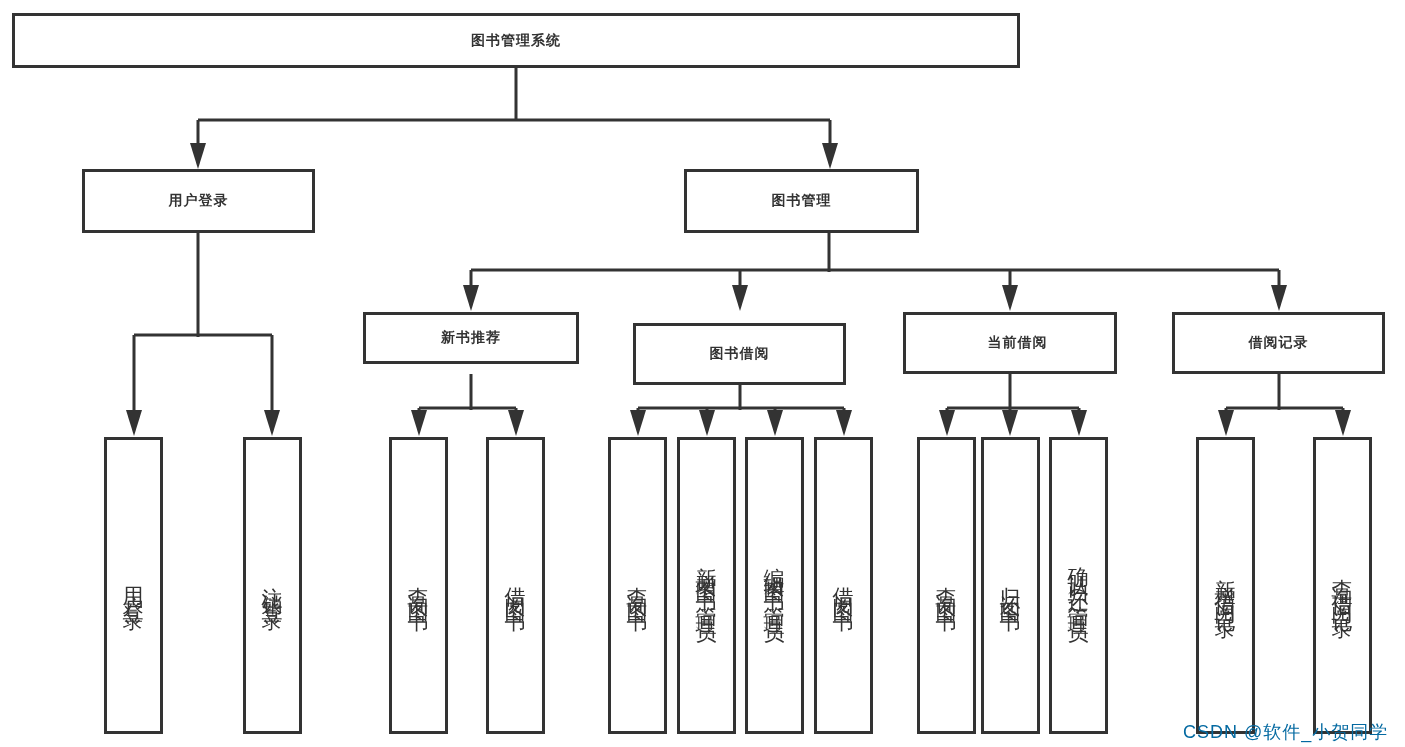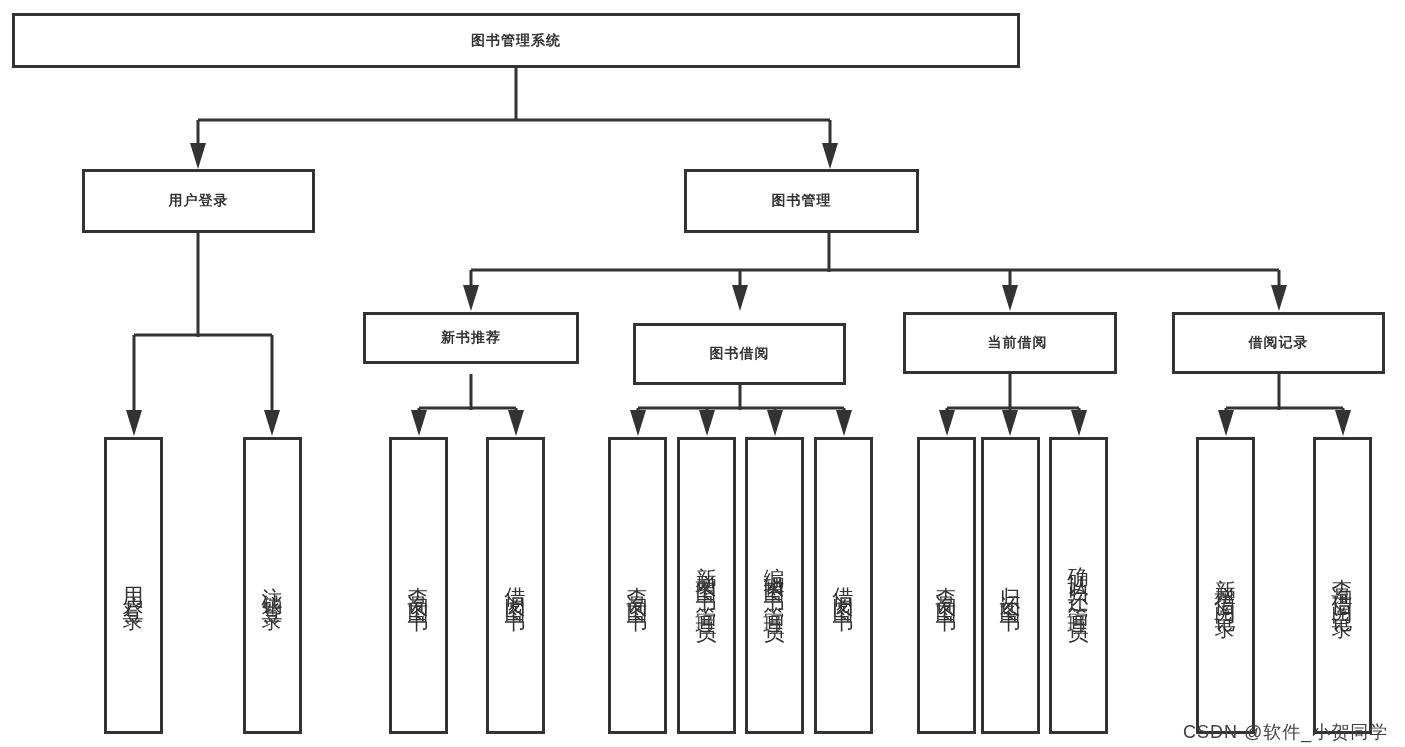--- a/index.html
+++ b/index.html
@@ -34,21 +34,21 @@
     writing-mode:vertical-rl;
     text-orientation:mixed;
     font-size:21px;
     letter-spacing:8px;
     line-height:1;
   }
   .watermark {
     position:absolute;
     left:1183px; top:720px;
     font-size:18px;
-    color:#404040;
+    color:#0369a1;
     letter-spacing:1px;
     white-space:nowrap;
     z-index:5;
   }
 </style>
 </head>
 <body>
 
 <div class="canvas">
 

